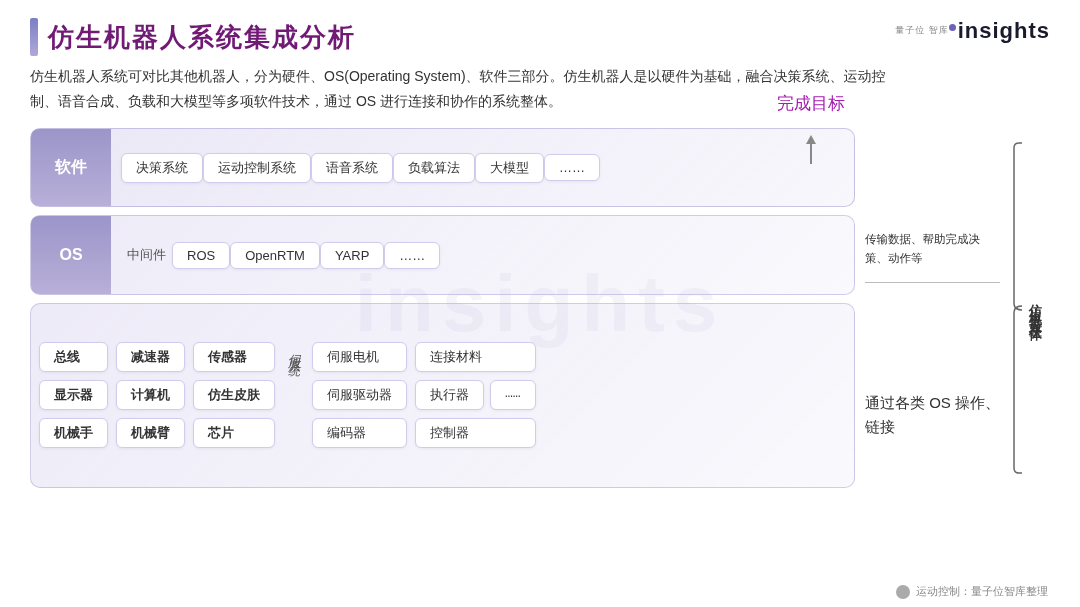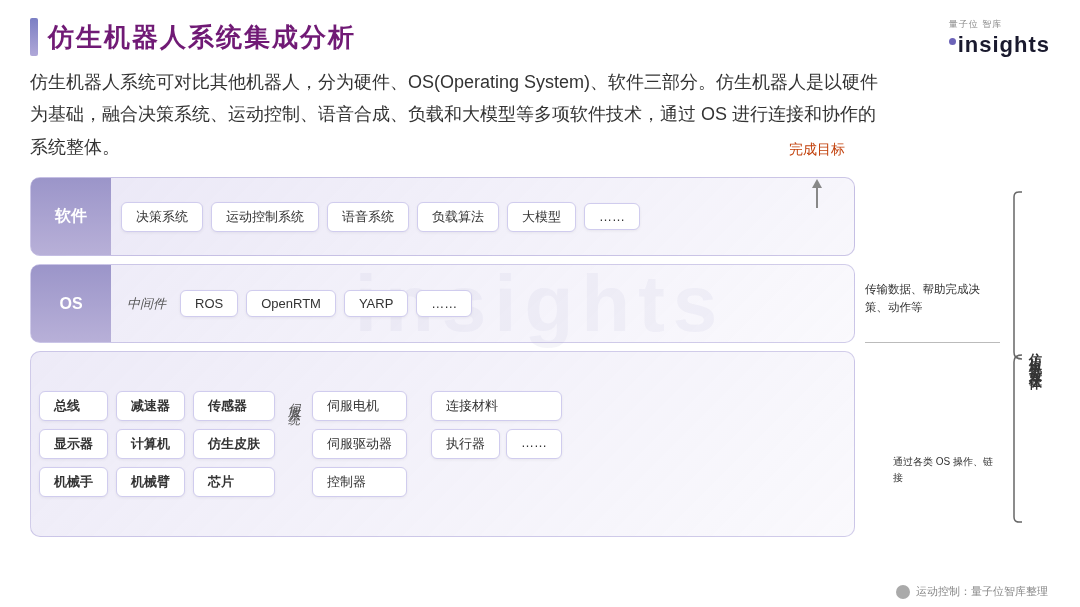--- a/index.html
+++ b/index.html
@@ -60,22 +60,22 @@
 
     .page-title {
       font-size: 26px;
       font-weight: bold;
       color: #701a75;
       letter-spacing: 2px;
     }
 
     .logo-block {
       display: flex;
-      flex-direction: column;
-      align-items: flex-start;
+      flex-direction: row;
+      align-items: center;
     }
 
     .logo-sub {
       font-size: 9px;
       color: #888;
       letter-spacing: 1px;
       margin-bottom: 1px;
     }
 
     .logo-text {
@@ -92,21 +92,21 @@
       height: 7px;
       background: #6c63b8;
       border-radius: 50%;
       display: inline-block;
       margin-right: 2px;
       margin-bottom: 8px;
     }
 
     
     .description {
-      font-size: 18px;
+      font-size: 14px;
       color: #333333;
       line-height: 1.8;
       margin-bottom: 14px;
       position: relative;
       z-index: 1;
       max-width: 860px;
     }
 
     
     .layer-row {
@@ -153,40 +153,39 @@
       font-weight: bold;
       color: #ffffff;
       flex-shrink: 0;
     }
 
     .layer-content {
       flex: 1;
       display: flex;
       align-items: center;
       padding: 0 10px;
-      gap: 8px;
+      gap: 0;
       flex-wrap: wrap;
     }
 
     
     .chip {
       background: #ffffff;
       border: 1px solid #d0ccee;
       border-radius: 6px;
       padding: 5px 14px;
       font-size: 13px;
       color: #333;
       white-space: nowrap;
       box-shadow: 0 1px 3px rgba(0,0,0,0.06);
     }
 
     .chip-italic {
       background: transparent;
       border: none;
-      font-style: italic;
       font-size: 13px;
       color: #555;
       padding: 5px 6px;
     }
 
     
     .source-text {
       position: absolute;
       bottom: 8px;
       right: 32px;
@@ -226,21 +225,21 @@
     </div>
   </div>
 
   <div class="description">仿生机器人系统可对比其他机器人，分为硬件、OS(Operating System)、软件三部分。仿生机器人是以硬件为基础，融合决策系统、运动控制、语音合成、负载和大模型等多项软件技术，通过 OS 进行连接和协作的系统整体。</div>
 
   <div style="display:flex; align-items:stretch; position:relative; z-index:1; height:360px; gap:0;">
 
     <div style="flex:1; display:flex; flex-direction:column; gap:8px; position:relative;">
 
       <div style="position:absolute; top:-36px; right:10px; display:flex; flex-direction:column; align-items:center; z-index:2;">
-        <span style="font-size:14px; color:#c2410c; margin-bottom:20px;">完成目标</span>
+        <span style="font-size:17px; color:#a21caf; margin-bottom:20px;">完成目标</span>
         <div style="display:flex; flex-direction:column; align-items:center;">
           <div style="width:0; height:0; border-left:5px solid transparent; border-right:5px solid transparent; border-bottom:9px solid #888;"></div>
           <div style="width:2px; height:20px; background:#888;"></div>
         </div>
       </div>
 
       <div class="layer-row layer-software" style="height:80px;">
         <div class="layer-label-box">软件</div>
         <div class="layer-content">
           <div class="chip">决策系统</div>
@@ -274,42 +273,43 @@
             <div class="chip">显示器</div>
             <div class="chip">计算机</div>
             <div class="chip">仿生皮肤</div>
             <div class="chip">机械手</div>
             <div class="chip">机械臂</div>
             <div class="chip">芯片</div>
           </div>
 
           <div style="font-size:12px; color:#555; font-style:italic; padding:0 4px; writing-mode:vertical-rl; text-orientation:mixed; letter-spacing:3px; height:100px; display:flex; align-items:center;">伺服系统</div>
 
-          <div style="display:grid; grid-template-columns:repeat(2,auto); gap:8px 24px; align-content:center;">
+          <div style="display:grid; grid-template-columns:repeat(2,auto); gap:8px 8px; align-content:center;font-family:Liberation Mono, monospace;">
             <div class="chip">伺服电机</div>
             <div class="chip">连接材料</div>
             <div class="chip">伺服驱动器</div>
             <div style="display:flex; gap:6px;">
               <div class="chip">执行器</div>
               <div class="chip">……</div>
             </div>
+            <div class="chip">编码器</div>
             <div class="chip">控制器</div>
           </div>
         </div>
       </div>
 
     </div>
 
     <div style="width:145px; display:flex; flex-direction:column; padding-left:10px; justify-content:space-around; position:relative;">
 
-      <div style="font-size:11.5px; color:#333; line-height:1.6; border-bottom:1px solid #bbb; padding-bottom:24px; padding-top:52px;font-family:Liberation Mono, monospace;">
+      <div style="font-size:11.5px; color:#333; line-height:1.6; border-bottom:1px solid #bbb; padding-bottom:15px; padding-top:52px;">
         <span>传输数据、帮助完成决策、动作等</span>
       </div>
 
-      <div style="font-size:10px; color:#333; line-height:1.6; padding-top:8px;margin-left:28px;">
+      <div style="font-size:15px; color:#333; line-height:1.6; padding-top:8px;">
         <span>通过各类 OS 操作、链接</span>
       </div>
 
     </div>
 
     <div style="width:50px; display:flex; align-items:center; justify-content:flex-start; padding-left:4px;">
       <svg width="22" height="340">
 
         <path d="M 10 10 Q 10 5 15 5 L 18 5" stroke="#666" stroke-width="1.5" fill="none"></path>
         <line x1="10" y1="10" x2="10" y2="165" stroke="#666" stroke-width="1.5"></line>

